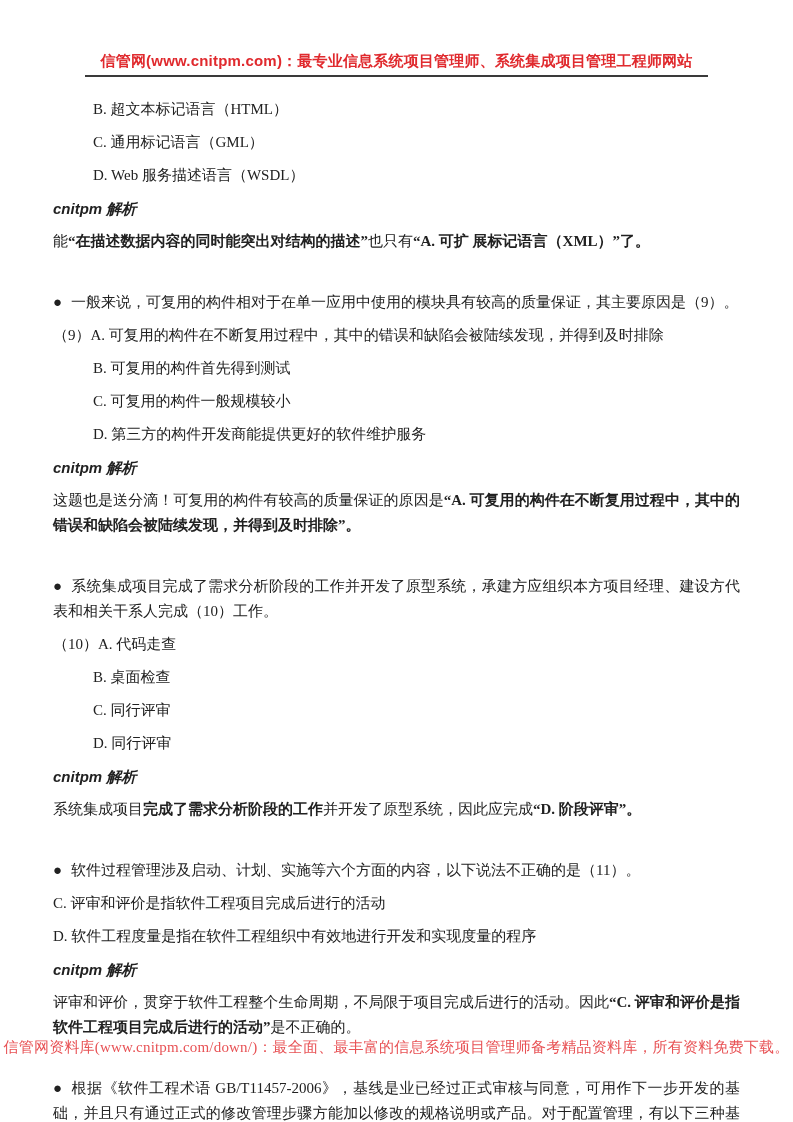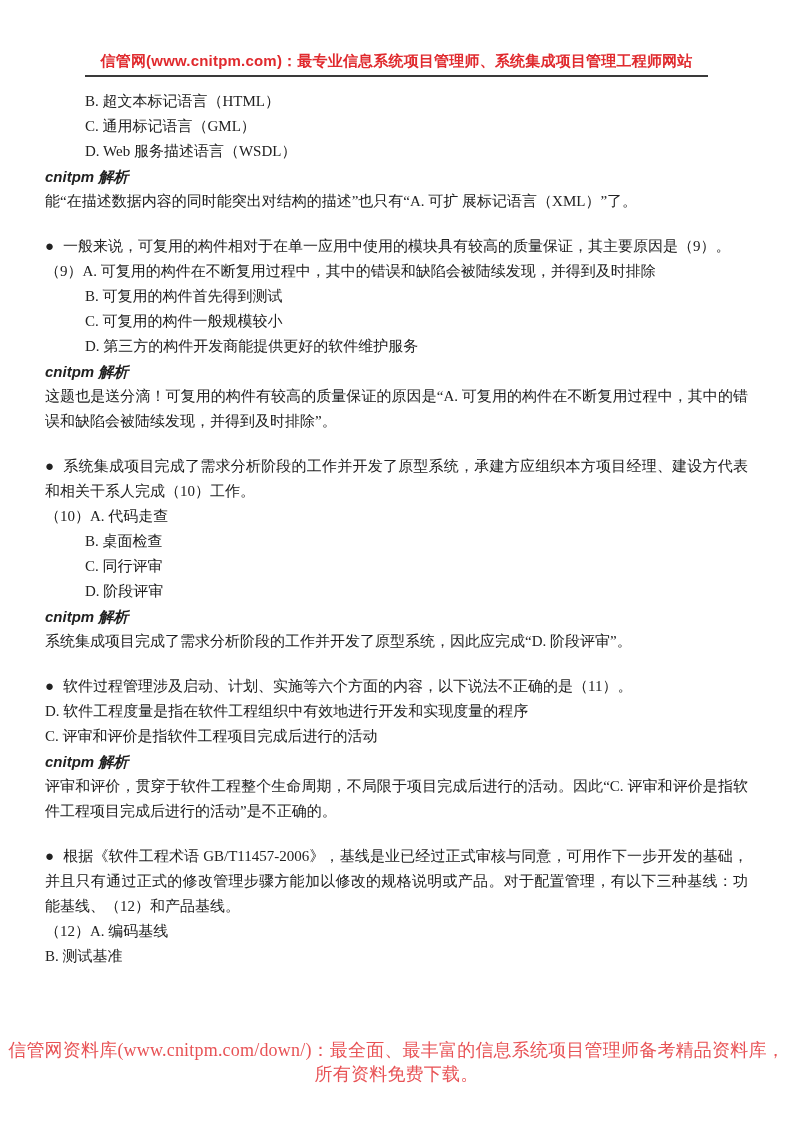--- a/index.html
+++ b/index.html
@@ -31,39 +31,39 @@
     margin:4px 85px 0 85px;
     border-bottom:2px solid var(--rule);
     height:0;
   }
   .content{
     padding:12px 45px 0 45px;
     font-size:15px;
     line-height:25px;
     text-align:justify;
   }
-  .blk{margin:0;}
+  .blk{margin:8px;}
   .option-indent{padding-left:40px;}
   .option-first{padding-left:0;}
   .option-left{padding-left:0;}
   .analysis-heading{
     font-weight:700;
     font-family:"Liberation Sans","DejaVu Sans",sans-serif;
     font-style:italic;
   }
-  .b{font-weight:400;}
+  .b{font-weight:700;}
   .bullet{margin-right:9px;}
   .spacer{height:20px;}
   .footer{
     position:absolute;
     left:0;right:0;top:1038px;
     text-align:center;
   }
   .footer-text{
-    font-size:18px;
+    font-size:15px;
     color:var(--footer_red);
     letter-spacing:0.2px;
   }
 </style>
 </head>
 <body>
 
 <div class="page">
   <div class="header">
     <div class="header-text">信管网(www.cnitpm.com)：最专业信息系统项目管理师、系统集成项目管理工程师网站</div>
@@ -82,27 +82,27 @@
       <div class="blk option-indent"><span>B. 可复用的构件首先得到测试</span></div>
       <div class="blk option-indent"><span>C. 可复用的构件一般规模较小</span></div>
       <div class="blk option-indent"><span>D. 第三方的构件开发商能提供更好的软件维护服务</span></div>
       <div class="blk analysis-heading"><span>cnitpm 解析</span></div>
       <div class="blk analysis"><span>这题也是送分滴！可复用的构件有较高的质量保证的原因是</span><span class="b">“A. 可复用的构件在不断复用过程中，其中的错误和缺陷会被陆续发现，并得到及时排除”。</span></div>
       <div class="spacer"></div>
       <div class="blk question"><span class="bullet">●</span><span>系统集成项目完成了需求分析阶段的工作并开发了原型系统，承建方应组织本方项目经理、建设方代表和相关干系人完成（10）工作。</span></div>
       <div class="blk option-first"><span>（10）A. 代码走查</span></div>
       <div class="blk option-indent"><span>B. 桌面检查</span></div>
       <div class="blk option-indent"><span>C. 同行评审</span></div>
-      <div class="blk option-indent"><span>D. 阶段评审</span></div>
+      <div class="blk option-indent"><span>D. 同行评审</span></div>
       <div class="blk analysis-heading"><span>cnitpm 解析</span></div>
       <div class="blk analysis"><span>系统集成项目</span><span class="b">完成了需求分析阶段的工作</span><span>并开发了原型系统，因此应完成</span><span class="b">“D. 阶段评审”。</span></div>
       <div class="spacer"></div>
       <div class="blk question"><span class="bullet">●</span><span>软件过程管理涉及启动、计划、实施等六个方面的内容，以下说法不正确的是（11）。</span></div>
+      <div class="blk option-left"><span>C. 评审和评价是指软件工程项目完成后进行的活动</span></div>
       <div class="blk option-left"><span>D. 软件工程度量是指在软件工程组织中有效地进行开发和实现度量的程序</span></div>
-      <div class="blk option-left"><span>C. 评审和评价是指软件工程项目完成后进行的活动</span></div>
       <div class="blk analysis-heading"><span>cnitpm 解析</span></div>
       <div class="blk analysis"><span>评审和评价，贯穿于软件工程整个生命周期，不局限于项目完成后进行的活动。因此</span><span class="b">“C. 评审和评价是指软件工程项目完成后进行的活动”</span><span>是不正确的。</span></div>
       <div class="spacer"></div>
       <div class="blk question"><span class="bullet">●</span><span>根据《软件工程术语 GB/T11457-2006》，基线是业已经过正式审核与同意，可用作下一步开发的基础，并且只有通过正式的修改管理步骤方能加以修改的规格说明或产品。对于配置管理，有以下三种基线：功能基线、（12）和产品基线。</span></div>
       <div class="blk option-first"><span>（12）A. 编码基线</span></div>
       <div class="blk option-left"><span>B. 测试基准</span></div>
     </div>
 
   <div class="footer">
     <div class="footer-text">信管网资料库(www.cnitpm.com/down/)：最全面、最丰富的信息系统项目管理师备考精品资料库，所有资料免费下载。</div>

